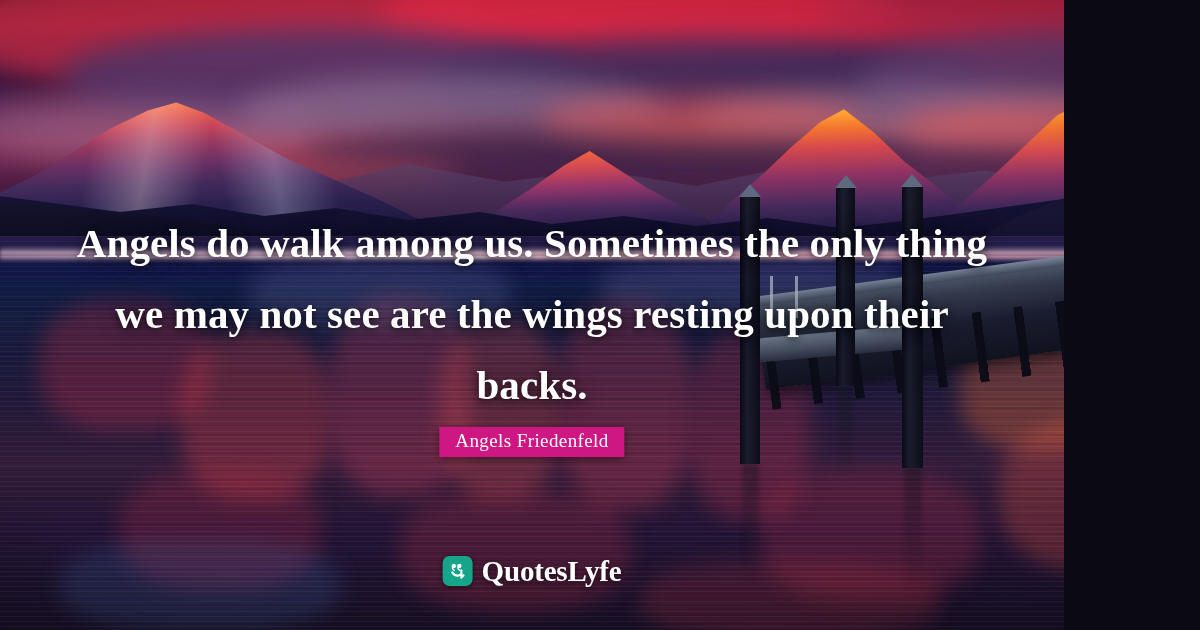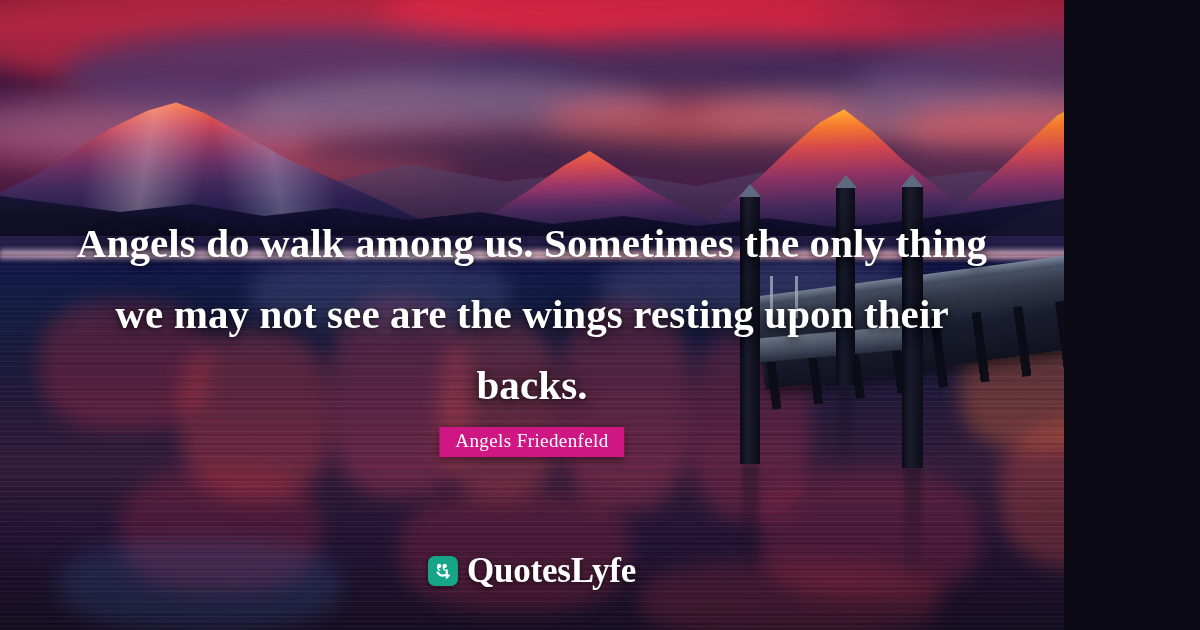--- a/index.html
+++ b/index.html
@@ -302,21 +302,21 @@
   #brand-mark {
     width: 30px; height: 30px; border-radius: 7px;
     background: #17a589;
     display: flex; align-items: center; justify-content: center;
     box-shadow: 0 1px 4px rgba(0,0,0,.5);
   }
   #brand-name {
     color: #ffffff;
     font-family: "Liberation Serif", serif;
     font-weight: bold;
-    font-size: 35px;
+    font-size: 29px;
     line-height: 28px;
     letter-spacing: -.2px;
     text-shadow: 0 2px 6px rgba(0,0,0,.65);
   }
 </style>
 </head>
 <body>
 
 <div id="quote-card">
 

